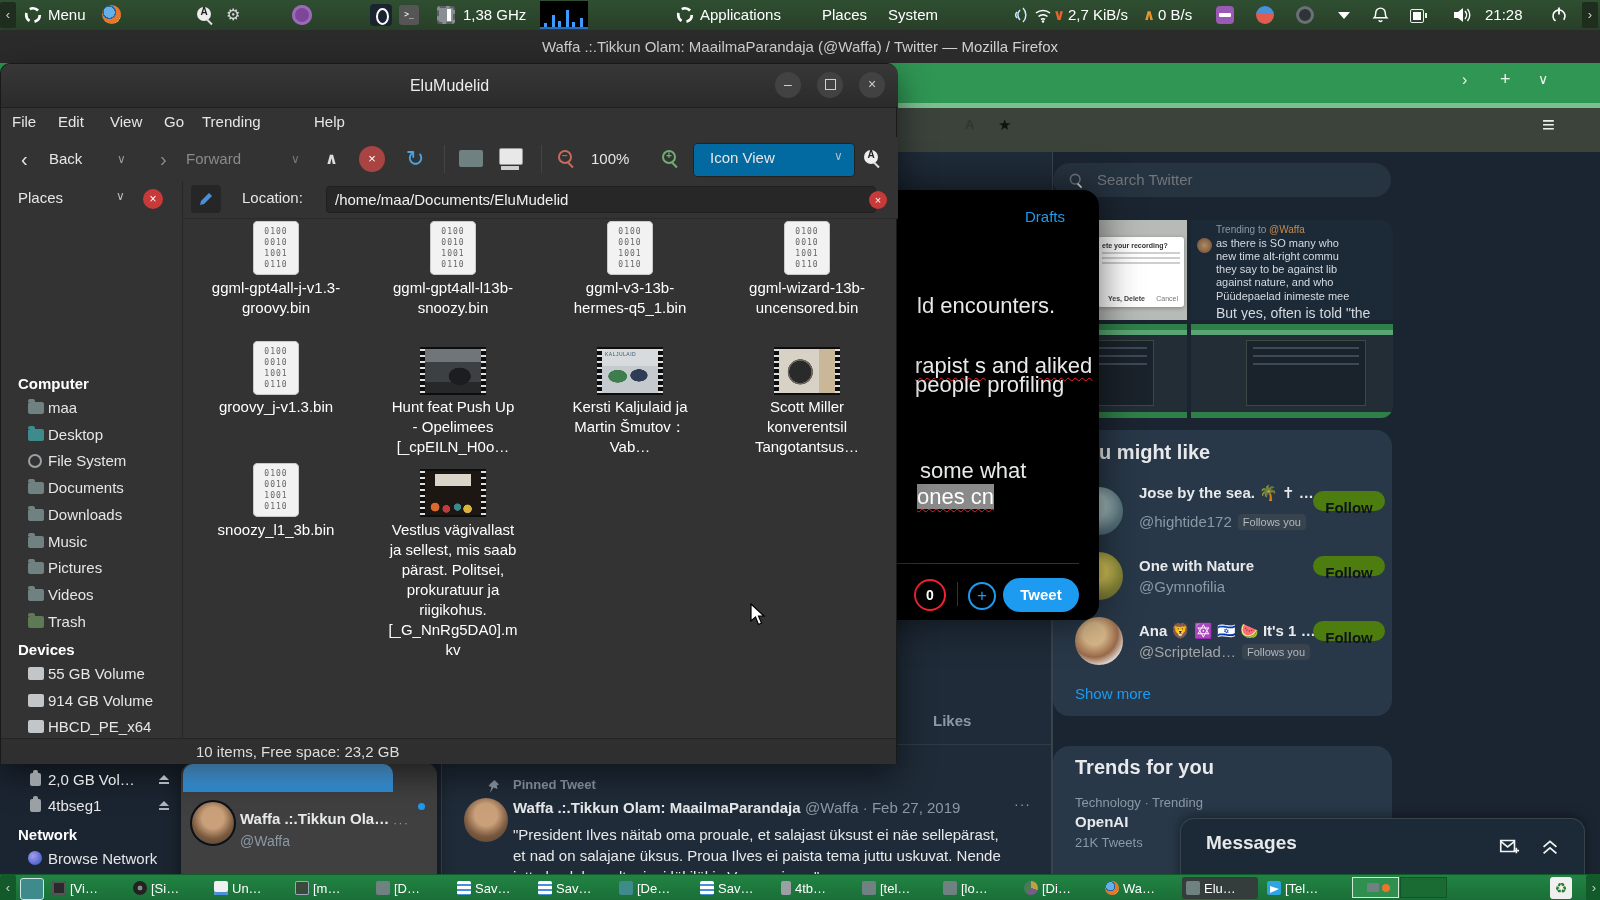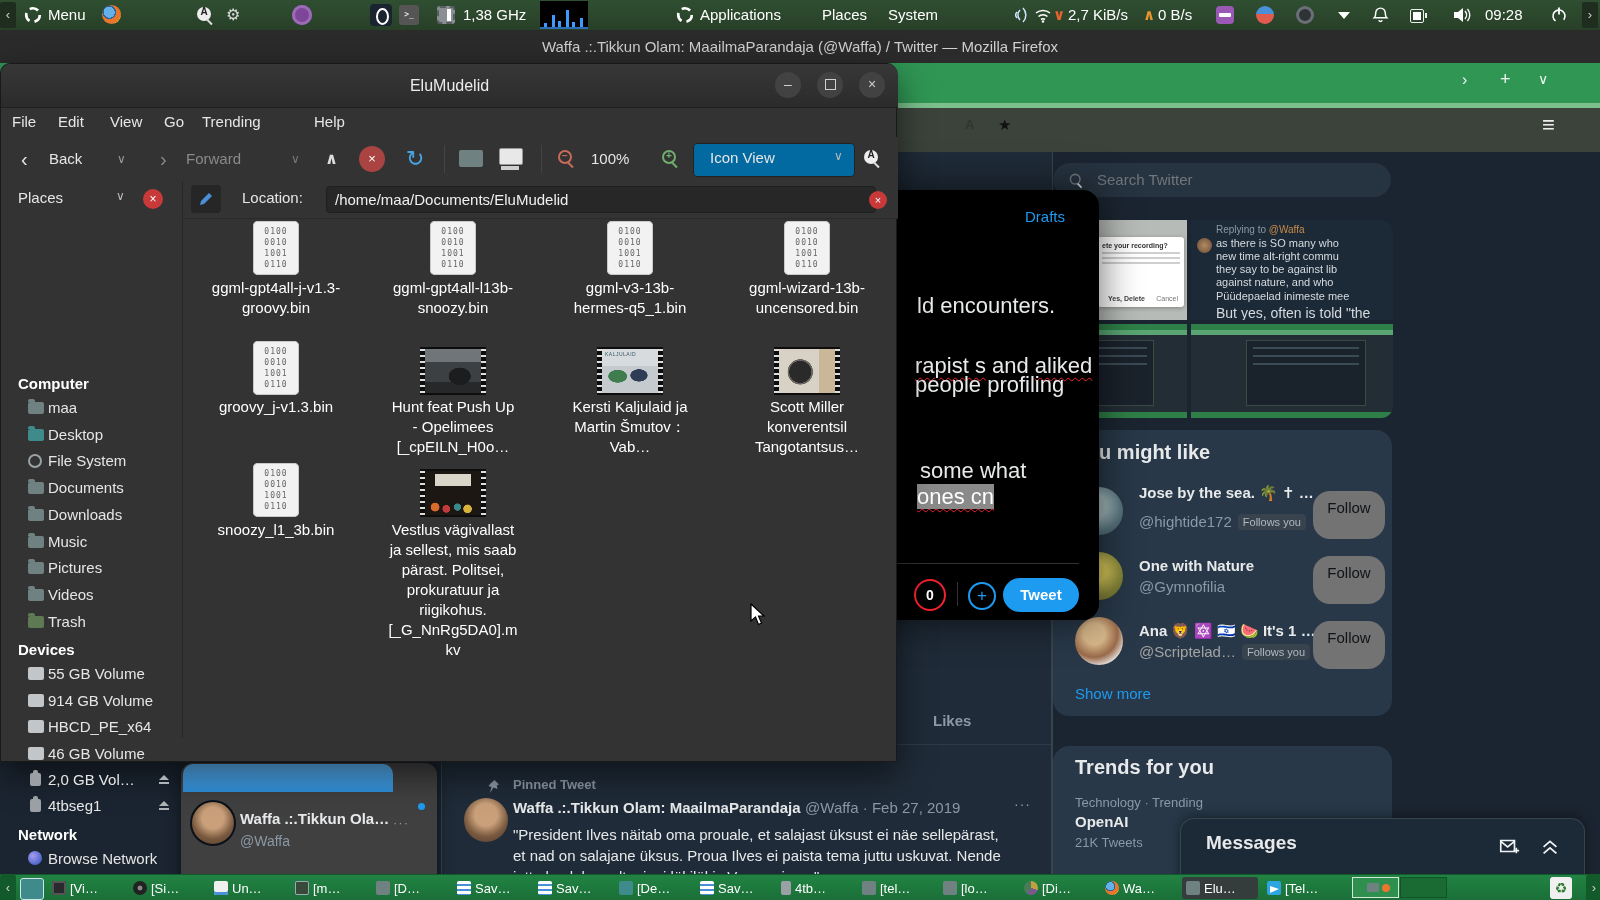--- a/index.html
+++ b/index.html
@@ -28,21 +28,21 @@
   .fftool{left:0;top:108px;width:1600px;height:44px;background:#3b433b;z-index:1}
   .tbdot{position:absolute;top:121px;width:18px;height:18px;border-radius:4px}
   .urlpill{position:absolute;left:740px;top:114px;width:290px;height:30px;background:#f7f7f8;border-radius:6px}
   
   .twbg{left:0;top:152px;width:1600px;height:748px;background:#1b2531;z-index:0}
   .twcol{left:441px;top:152px;width:610px;height:722px;background:#1f2b38;border-left:1px solid #38444d;border-right:1px solid #38444d;z-index:0}
   .vline{position:absolute;width:1px;background:#38444d;z-index:1}
   .card{position:absolute;left:1053px;width:339px;background:#283848;border-radius:16px;z-index:2;color:#e7e9ea}
   .g13{font-size:13px;color:#8b98a5}
   .w15b{font-size:15px;font-weight:bold;color:#e7e9ea}
-  .followbtn{position:absolute;width:72px;height:48px;background:#737373;border-radius:17px;color:#0f1419;font-weight:normal;font-size:15px;text-align:center;line-height:34px}
+  .followbtn{position:absolute;width:72px;height:20px;background:#4d7c0f;border-radius:17px;color:#0f1419;font-weight:bold;font-size:15px;text-align:center;line-height:34px}
   .badge{background:#38434e;color:#aeb9c2;font-size:11px;border-radius:4px;padding:2px 5px;margin-left:6px}
   .avatar{border-radius:50%;position:absolute}
   .imgpanel{position:absolute;z-index:1;overflow:hidden}
   .modal{left:600px;top:190px;width:499px;height:430px;background:#000;border-radius:16px;z-index:4;box-shadow:0 0 40px rgba(0,0,0,.6)}
   .sq{ text-decoration:underline;text-decoration-style:wavy;text-decoration-color:#f4212e;text-decoration-thickness:1px;text-underline-offset:4px}
   .msgbar{left:1180px;top:818px;width:403px;height:82px;background:#1c2a37;border:1px solid #38444d;border-bottom:none;border-radius:14px 14px 0 0;z-index:5;box-shadow:0 -2px 12px rgba(0,0,0,.4)}
   
   .fm{left:0;top:63px;width:897px;height:699px;background:#333;z-index:10;border:1px solid #191919;box-sizing:border-box;border-radius:10px 10px 0 0;box-shadow:0 12px 34px rgba(0,0,0,.55);color:#e6e6e6;font-size:15px}
   .fmtitle{left:0;top:0;width:897px;height:43px;background:linear-gradient(#373737,#2b2b2b);border-bottom:1px solid #1f1f1f;border-radius:10px 10px 0 0;text-align:center;line-height:43px;font-size:16px;color:#ececec}
   .fmwbtn{position:absolute;top:8px;width:26px;height:26px;border-radius:50%;background:#424242;color:#cfcfcf;text-align:center;line-height:24px;font-size:14px}
@@ -187,21 +187,21 @@
   <div style="position:absolute;left:94px;top:17px;width:86px;height:70px;background:#fff;border-radius:3px;box-shadow:0 1px 4px rgba(0,0,0,.3)">
     <div style="font-size:7px;font-weight:bold;color:#333;padding:5px 4px 2px">ete your recording?</div>
     <div style="margin:1px 4px;height:2px;background:#cfcfcf"></div>
     <div style="margin:3px 4px;height:2px;background:#cfcfcf"></div>
     <div style="margin:3px 4px;height:2px;background:#cfcfcf"></div>
     <div style="position:absolute;left:10px;bottom:5px;font-size:7px;font-weight:bold;color:#444">Yes, Delete</div>
     <div style="position:absolute;right:6px;bottom:5px;font-size:7px;color:#777">Cancel</div>
   </div>
 </div>
 <div class="imgpanel" style="left:1191px;top:220px;width:202px;height:100px;background:#1c2936;border-top-right-radius:12px">
-  <div style="position:absolute;left:25px;top:4px;font-size:10px;color:#8b98a5"><span>Replying to</span> <span style="color:#c98a4a">@Waffa</span></div>
+  <div style="position:absolute;left:25px;top:4px;font-size:10px;color:#8b98a5"><span>Trending to</span> <span style="color:#c98a4a">@Waffa</span></div>
   <div class="avatar" style="left:6px;top:18px;width:15px;height:15px;background:radial-gradient(circle,#b08a62,#6a4a35)"></div>
   <div style="position:absolute;left:25px;top:17px;font-size:11px;line-height:13px;color:#d5dbe0">
     <span>as there is SO many who</span><br><span>new time alt-right commu</span><br>
     <span>they say to be against lib</span><br><span>against nature, and who</span></div>
   <div style="position:absolute;left:25px;top:70px;font-size:11px;color:#d5dbe0">Püüdepaelad inimeste mee</div>
   <div style="position:absolute;left:25px;top:85px;font-size:14px;color:#d5dbe0">But yes, often is told "the</div>
 </div>
 <div class="imgpanel" style="left:1004px;top:324px;width:183px;height:94px;border-bottom-left-radius:12px;background:linear-gradient(#2e8048 0 6%,#5aa573 6% 12%,#232d36 12% 94%,#2e8048 94%)">
   <div style="position:absolute;left:30px;top:16px;width:118px;height:64px;background:#1a222b;border:1px solid #3a4a42">
     <div style="margin:6px;height:2px;background:#3c4a55"></div>
@@ -485,20 +485,21 @@
       <div>0010</div>
       <div>1001</div>
       <div>0110</div>
     </div>
   <div class="vthumb th-vestlus" style="left:419px;top:405px">
       <i class="vin"></i>
     </div>
   <div class="flabel" style="left:210px;top:456px">snoozy_l1_3b.bin</div>
   <div class="flabel" style="left:387px;top:456px">Vestlus vägivallast ja sellest, mis saab pärast. Politsei, prokuratuur ja riigikohus. [_G_NnRg5DA0].mkv</div>
 
+  <div class="abs statusbar"><span style="margin-left:195px">10 items, Free space: 23,2 GB</span></div>
 </div>
 
 <svg class="abs curs" style="left:750px;top:603px" width="16" height="24" viewBox="0 0 16 24">
   <path d="M1 1 L1 18 L5.5 14 L8.5 21.5 L11.5 20 L8.5 13 L14 13 Z" fill="#fff" stroke="#000" stroke-width="1.2"></path>
   </svg>
 
 <div class="abs panel">
   <div class="pbtn" style="left:0">‹</div>
   <svg style="position:absolute;left:24px;top:6px" width="18" height="18" viewBox="0 0 20 20">
       <circle cx="10" cy="10" r="7.5" fill="none" stroke="#fff" stroke-width="3" stroke-dasharray="10 5.7"></circle>
@@ -553,21 +554,21 @@
   <span class="tri" style="left:1338px"></span>
   <svg style="position:absolute;left:1372px;top:6px" width="17" height="18" viewBox="0 0 16 17">
       <path fill="none" stroke="#fff" stroke-width="1.4" d="M8 2a4.5 4.5 0 0 0-4.5 4.5c0 3.2-1.5 4.7-1.5 4.7h12s-1.5-1.5-1.5-4.7A4.5 4.5 0 0 0 8 2z"></path>
       <path fill="none" stroke="#fff" stroke-width="1.4" d="M6.4 13.5a1.7 1.7 0 0 0 3.2 0"></path>
     </svg>
   <span class="batt" style="left:1410px"></span>
   <svg style="position:absolute;left:1452px;top:6px" width="19" height="18" viewBox="0 0 19 18">
       <path fill="#fff" d="M2 6h4l5-4v14l-5-4H2z"></path>
       <path fill="none" stroke="#fff" stroke-width="1.4" d="M13 5a6 6 0 0 1 0 8M15.5 3a9 9 0 0 1 0 12"></path>
     </svg>
-  <span class="txt" style="left:1485px">09:28</span>
+  <span class="txt" style="left:1485px">21:28</span>
   <svg style="position:absolute;left:1550px;top:6px" width="18" height="18" viewBox="0 0 18 18">
       <circle cx="9" cy="10" r="6" fill="none" stroke="#fff" stroke-width="1.6" stroke-dasharray="28 9" transform="rotate(125 9 10)"></circle>
       <path stroke="#fff" stroke-width="1.8" d="M9 1.5v7"></path>
     </svg>
   <div class="pbtn" style="left:1582px">›</div>
 </div>
 
 <div class="abs taskbar">
   <div class="pbtn" style="left:0;top:0;height:26px;line-height:26px;background:#135a2b">‹</div>
   <div style="position:absolute;left:20px;top:3px;width:22px;height:20px;background:#3f8a8a;border:1px solid #cfe6e6;border-radius:3px"></div>

